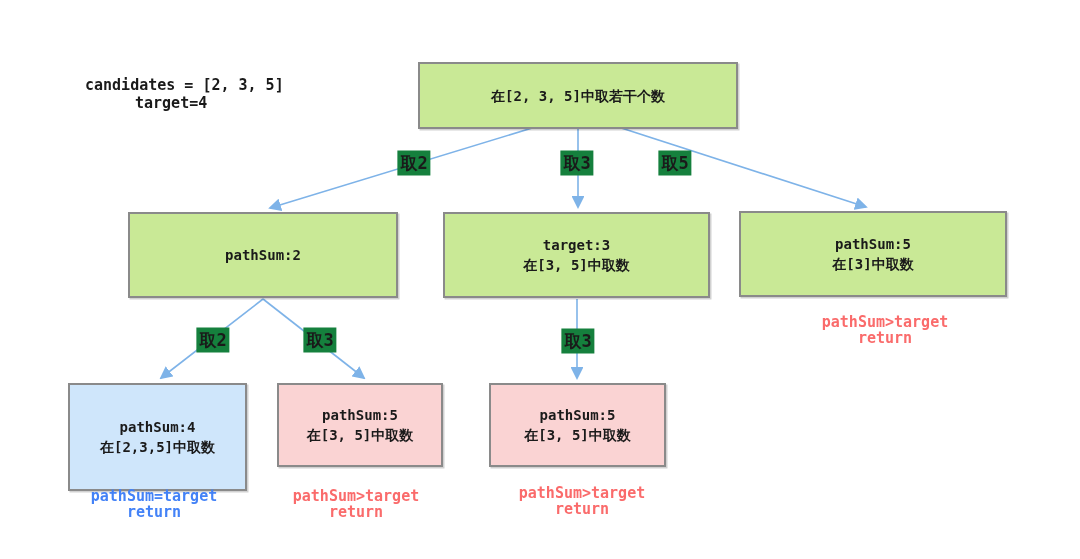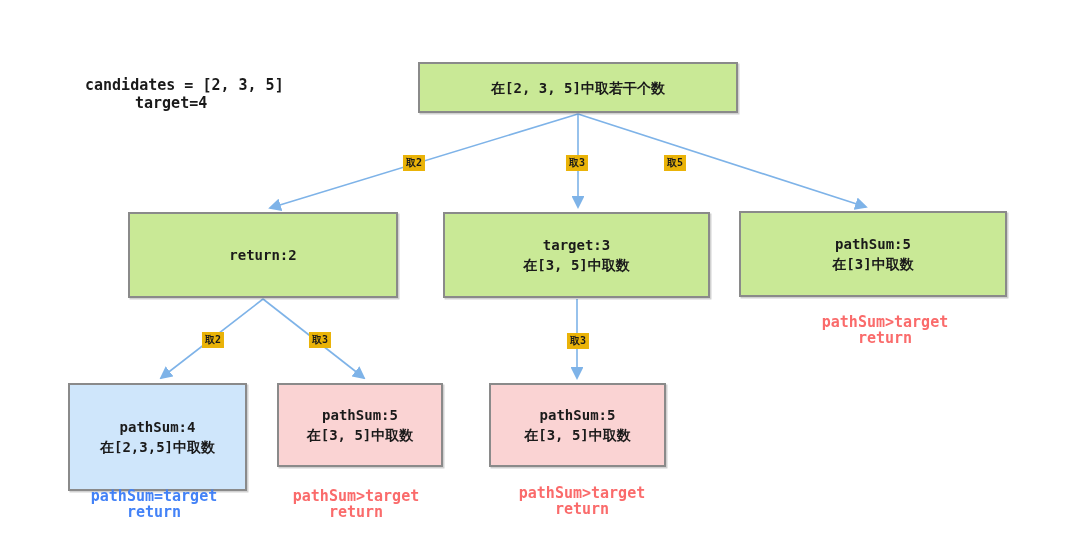--- a/index.html
+++ b/index.html
@@ -34,34 +34,34 @@
     text-align: center;
     font-size: 14px;
     font-weight: 600;
     line-height: 20px;
     z-index: 2;
   }
   .node.green { background: var(--node-green, #c9e996); }
   .node.blue  { background: var(--node-blue, #cfe6fb); }
   .node.pink  { background: var(--node-pink, #fad3d3); }
 
-  .node-root  { left: 418px; top: 62px;  width: 320px; height: 51px; }
+  .node-root  { left: 418px; top: 62px;  width: 320px; height: 67px; }
   .node-l1-0  { left: 128px; top: 212px; width: 270px; height: 86px; }
   .node-l1-1  { left: 443px; top: 212px; width: 267px; height: 86px; }
   .node-l1-2  { left: 739px; top: 211px; width: 268px; height: 86px; }
   .node-l2-0  { left: 68px;  top: 383px; width: 179px; height: 108px; }
   .node-l2-1  { left: 277px; top: 383px; width: 166px; height: 84px; }
   .node-l2-2  { left: 489px; top: 383px; width: 177px; height: 84px; }
 
   .edge-label {
     position: absolute;
     transform: translate(-50%, -50%);
-    background: #eab308;
+    background: #15803d;
     padding: 1px 3px;
-    font-size: 10px;
+    font-size: 17px;
     font-weight: 600;
     white-space: nowrap;
     z-index: 3;
   }
   .el-1 { left: 414px; top: 163px; }
   .el-2 { left: 577px; top: 163px; }
   .el-3 { left: 675px; top: 163px; }
   .el-4 { left: 213px; top: 340px; }
   .el-5 { left: 320px; top: 340px; }
   .el-6 { left: 578px; top: 341px; }
@@ -116,21 +116,21 @@
   </svg>
 
   <div class="legend-line legend-candidates">candidates = [2, 3, 5]</div>
   <div class="legend-line legend-target">target=4</div>
 
   <div class="node green node-root">
     <div>在[2, 3, 5]中取若干个数</div>
   </div>
 
   <div class="node green node-l1-0">
-    <div>return:2</div>
+    <div>pathSum:2</div>
   </div>
   <div class="node green node-l1-1">
     <div>target:3</div>
     <div>在[3, 5]中取数</div>
   </div>
   <div class="node green node-l1-2">
     <div>pathSum:5</div>
     <div>在[3]中取数</div>
   </div>
 

